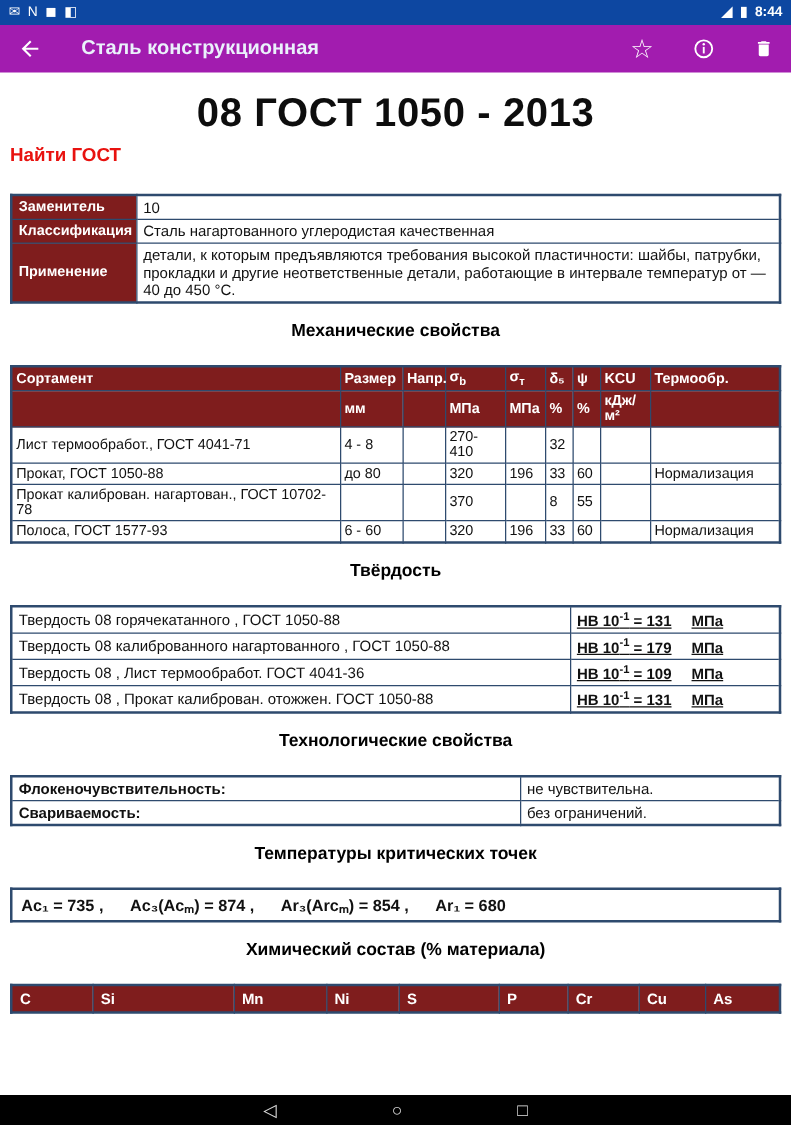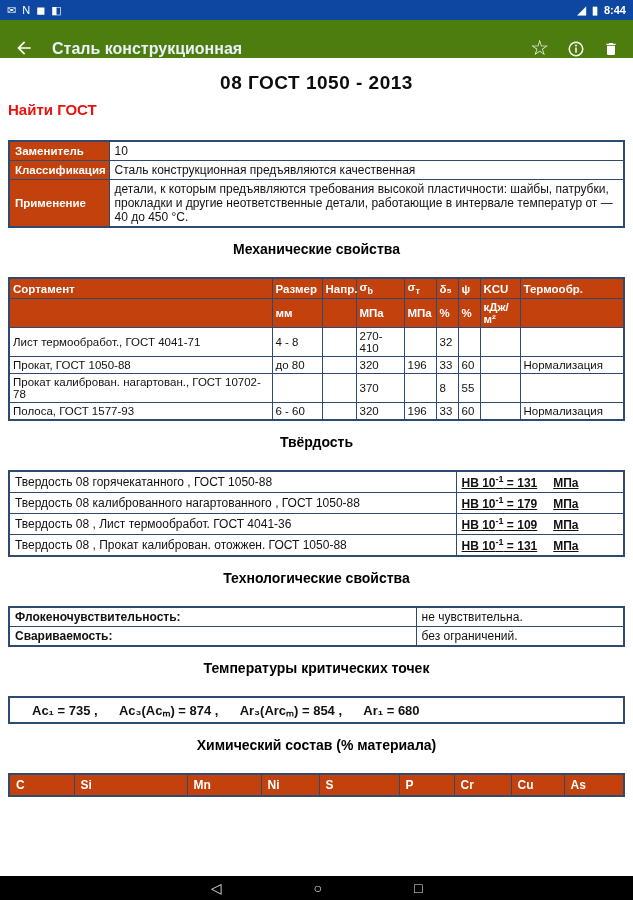--- a/index.html
+++ b/index.html
@@ -8,52 +8,52 @@
     width:633px; height:900px; position:relative; overflow:hidden;
     background:#ffffff; font-family:"Liberation Sans", sans-serif; color:#111;
   }
   
   .status-bar{ height:20px; background:#0d47a1; color:#fff; display:flex; align-items:center;
     padding:0 7px; font-size:11px; }
   .status-left{ display:flex; gap:6px; align-items:center; }
   .status-right{ margin-left:auto; display:flex; gap:6px; align-items:center; font-weight:bold; }
   .sicon{ font-size:11px; line-height:1; }
   
-  .app-bar{ height:38px; background:#4d7c0f; color:#fff; display:flex; align-items:flex-end;
-    padding:0 14px; gap:18px; }
+  .app-bar{ height:38px; background:#a21caf; color:#fff; display:flex; align-items:center;
+    padding:0 14px; gap:31px; }
   .app-title{ font-size:16px; font-weight:bold; color:#eaf1fb; flex:1;
     white-space:nowrap; overflow:hidden; }
   .abtn{ background:none; border:none; padding:0; cursor:pointer; color:#fff;
     display:flex; align-items:center; font-size:20px; line-height:1; }
   .star-glyph{ font-size:21px; }
   
   .content{ padding:0 8px; }
-  h1{ text-align:center; font-size:19px; margin:14px 0 0; letter-spacing:0.5px; color:#0d0d0d; }
+  h1{ text-align:center; font-size:32px; margin:14px 0 0; letter-spacing:0.5px; color:#0d0d0d; }
   .find-gost{ padding-right:4px; margin-top:7px;
     color:#e8120f; font-weight:bold; font-size:15px; cursor:pointer; }
   h2{ text-align:center; font-size:14px; margin:13px 0 7px; color:#000; }
   table{ border-collapse:collapse; width:100%; table-layout:fixed; font-size:12px;margin-top:20px; }
   table{ border:2px solid #2e4a6e; }
   th,td{ border:1px solid #2e4a6e; padding:2px 5px; vertical-align:middle; text-align:left; }
-  .dark{ background:#c2410c; color:#fff; font-weight:bold; }
+  .dark{ background:#7f1d1d; color:#fff; font-weight:bold; }
   sub{ font-size:9px; } sup{ font-size:9px; }
   
   .info-table{ margin-top:22px; }
   .info-table .lab{ width:100px; font-size:11.5px; }
   
   .mech-table{ font-size:11.5px; }
   .mech-table th, .mech-table td{ padding:2px 3px; }
   .u-kcu{ word-break:break-all; }
   
   .hv{ font-weight:bold; white-space:nowrap;text-decoration:underline; }
   .hv .unit{ margin-left:16px; }
   
   .tech-table .lab{ font-weight:bold; }
   
-  .crit-table td{ font-weight:bold; font-size:13px; white-space:pre-wrap; padding:3px 22px; }
+  .crit-table td{ font-weight:bold; font-size:13px; white-space:pre-wrap; padding:3px 7px; }
   
   .chem-table th{ padding:3px 6px; height:22px; }
   
   .nav-bar{ position:absolute; left:0; bottom:0; width:100%; height:24px; background:#000;
     display:flex; justify-content:center; align-items:center; gap:92px; }
   .nbtn{ background:none; border:none; padding:0; cursor:pointer; color:#e0e0e0;
     font-size:14px; line-height:1; }
 </style>
 </head>
 <body>
@@ -106,21 +106,21 @@
         <col style="width:100px">
         <col>
       </colgroup>
     <tbody>
         <tr>
       <td class="dark lab">Заменитель</td>
       <td>10</td>
     </tr>
     <tr>
       <td class="dark lab">Классификация</td>
-      <td>Сталь конструкционная предъявляются качественная</td>
+      <td>Сталь нагартованного углеродистая качественная</td>
     </tr>
     <tr>
       <td class="dark lab">Применение</td>
       <td>детали, к которым предъявляются требования высокой пластичности: шайбы, патрубки, прокладки и другие неответственные детали, работающие в интервале температур от —40 до 450 °C.</td>
     </tr>
   </tbody>
     </table>
 
   <h2>Механические свойства</h2>
 

